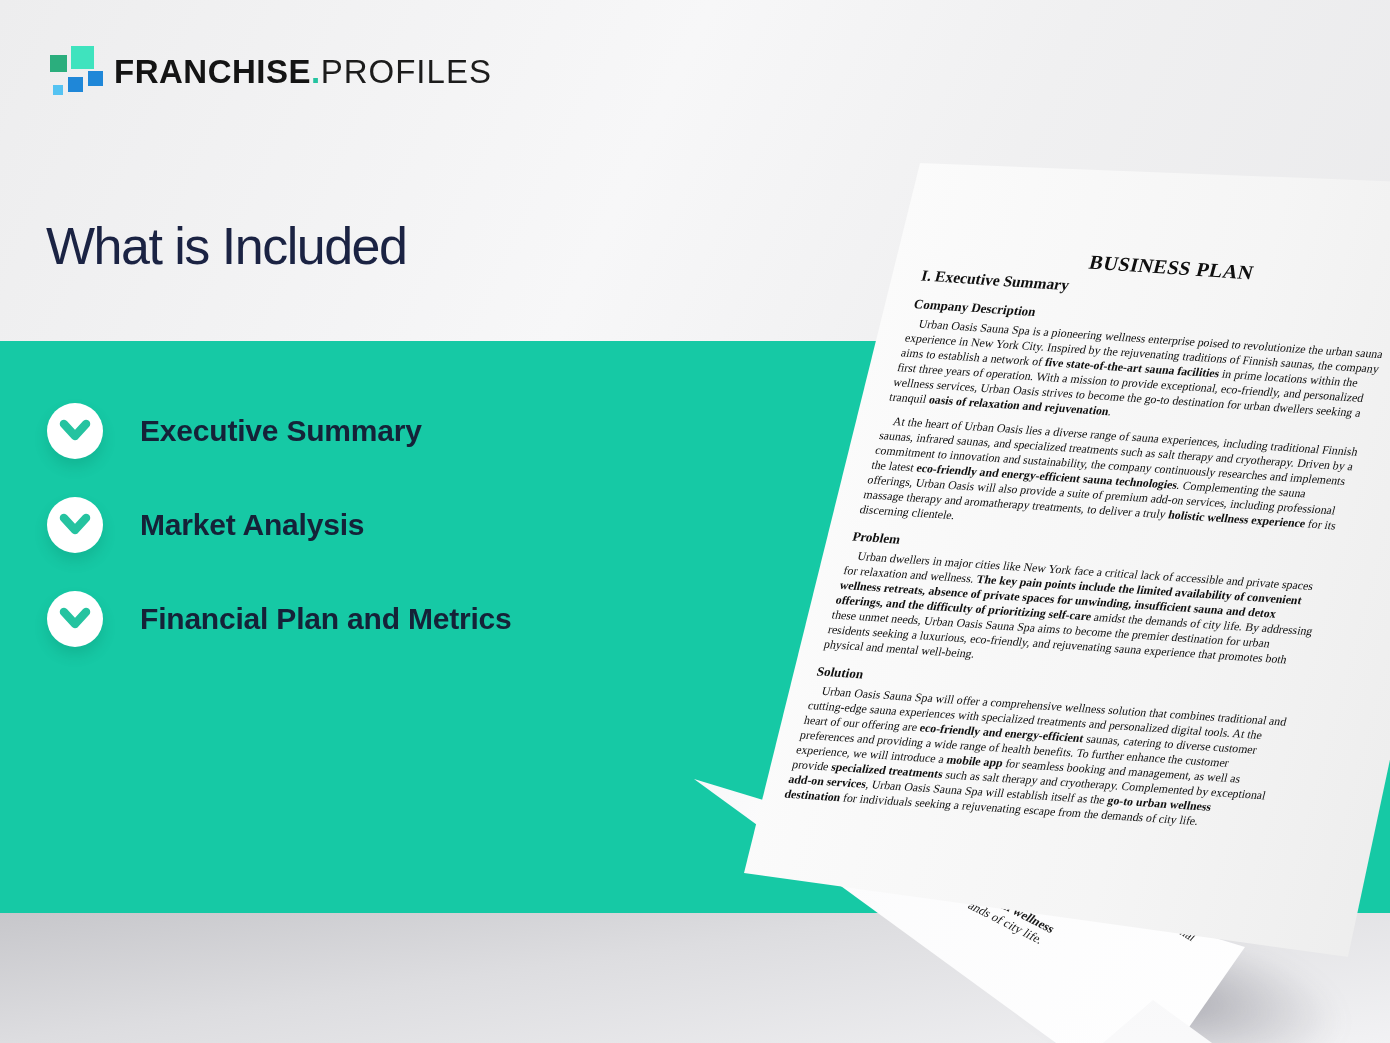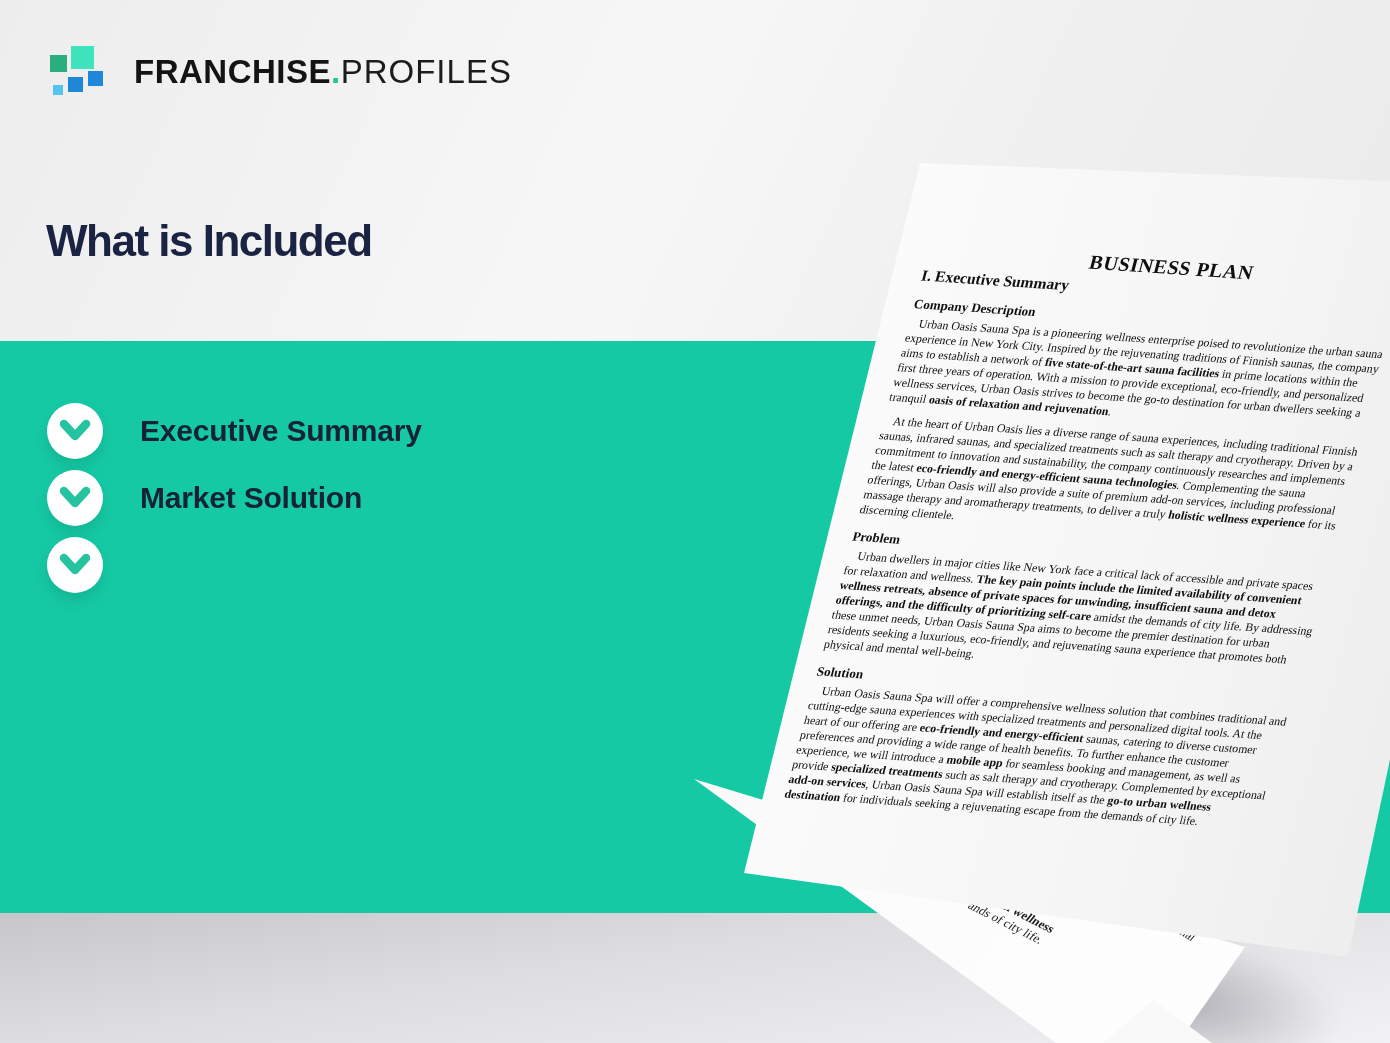--- a/index.html
+++ b/index.html
@@ -3,46 +3,46 @@
 <meta charset="utf-8">
 <style>
   html,body{margin:0;padding:0;}
   body{font-family:"Liberation Sans",sans-serif;}
   #canvas{
     position:relative;width:1390px;height:1043px;overflow:hidden;
     background:linear-gradient(115deg,#ededee 0%,#f7f7f8 38%,#f0f0f1 58%,#e7e7e9 100%);
   }
 
   
-  .logo{position:absolute;left:44px;top:43px;display:flex;align-items:center;gap:28px;}
+  .logo{position:absolute;left:44px;top:43px;display:flex;align-items:center;gap:8px;}
   .logo-mark{position:relative;width:62px;height:58px;}
   .logo-mark span{position:absolute;display:block;}
   .sq-green{left:6px;top:12px;width:17px;height:17px;background:var(--logo-green);}
   .sq-mint{left:27px;top:3px;width:23px;height:23px;background:var(--logo-mint);}
   .sq-blue-r{left:44px;top:28px;width:15px;height:15px;background:var(--logo-blue);}
   .sq-blue-m{left:24px;top:34px;width:15px;height:15px;background:var(--logo-blue);}
   .sq-lblue{left:9px;top:42px;width:10px;height:10px;background:var(--logo-lblue);}
   .logo-text{font-size:33px;letter-spacing:.5px;color:#141414;white-space:nowrap;}
   .logo-text .bold{font-weight:bold;}
   .logo-text .dot{font-weight:bold;color:var(--chevron);}
   .logo-text .light{font-weight:normal;letter-spacing:1px;color:#1c1c1c;}
 
   .page-title{
     position:absolute;left:46px;top:216px;
-    font-size:44px;font-weight:bold;letter-spacing:-1.5px;
+    font-size:52px;font-weight:normal;letter-spacing:-1.5px;
     color:var(--navy-title);
   }
 
   
   .teal-band{position:absolute;left:0;top:341px;width:100%;height:572px;background:var(--teal);}
   .bottom-strip{
     position:absolute;left:0;top:913px;width:100%;height:130px;
     background:linear-gradient(172deg,#c7c7cb 0%,#dddde0 40%,#f2f2f4 100%);
   }
-  .included-list{position:absolute;left:47px;top:62px;display:flex;flex-direction:column;gap:11px;}
+  .included-list{position:absolute;left:47px;top:62px;display:flex;flex-direction:column;gap:38px;}
   .included-row{display:flex;align-items:center;gap:37px;height:56px;}
   .chevron-circle{
     width:56px;height:56px;border-radius:50%;background:#fff;flex:0 0 56px;
     display:flex;align-items:center;justify-content:center;
     box-shadow:0 8px 14px rgba(0,80,65,.16);
   }
   .included-label{font-size:30px;font-weight:bold;color:var(--navy-list);letter-spacing:-.2px;white-space:nowrap;}
 
   
   .sheet{position:absolute;inset:0;}
@@ -102,28 +102,29 @@
             </svg>
           </div>
           <span class="included-label">Executive Summary</span>
         </div>
         <div class="included-row">
           <div class="chevron-circle">
             <svg width="56" height="56" viewBox="0 0 56 56">
               <path d="M17 21 L28 33 L39 21" fill="none" stroke="#25C3A0" stroke-width="8.5" stroke-linecap="round" stroke-linejoin="round"></path>
             </svg>
           </div>
-          <span class="included-label">Market Solution</span>
+          <span class="included-label">Market Analysis</span>
         </div>
         <div class="included-row">
           <div class="chevron-circle">
             <svg width="56" height="56" viewBox="0 0 56 56">
               <path d="M17 21 L28 33 L39 21" fill="none" stroke="#25C3A0" stroke-width="8.5" stroke-linecap="round" stroke-linejoin="round"></path>
             </svg>
           </div>
+          <span class="included-label">Financial Plan and Metrics</span>
         </div>
       </div>
   </div>
 
   <div class="bottom-strip"></div>
 
   <div class="logo">
     <div class="logo-mark">
       <span class="sq-mint"></span>
       <span class="sq-green"></span>

